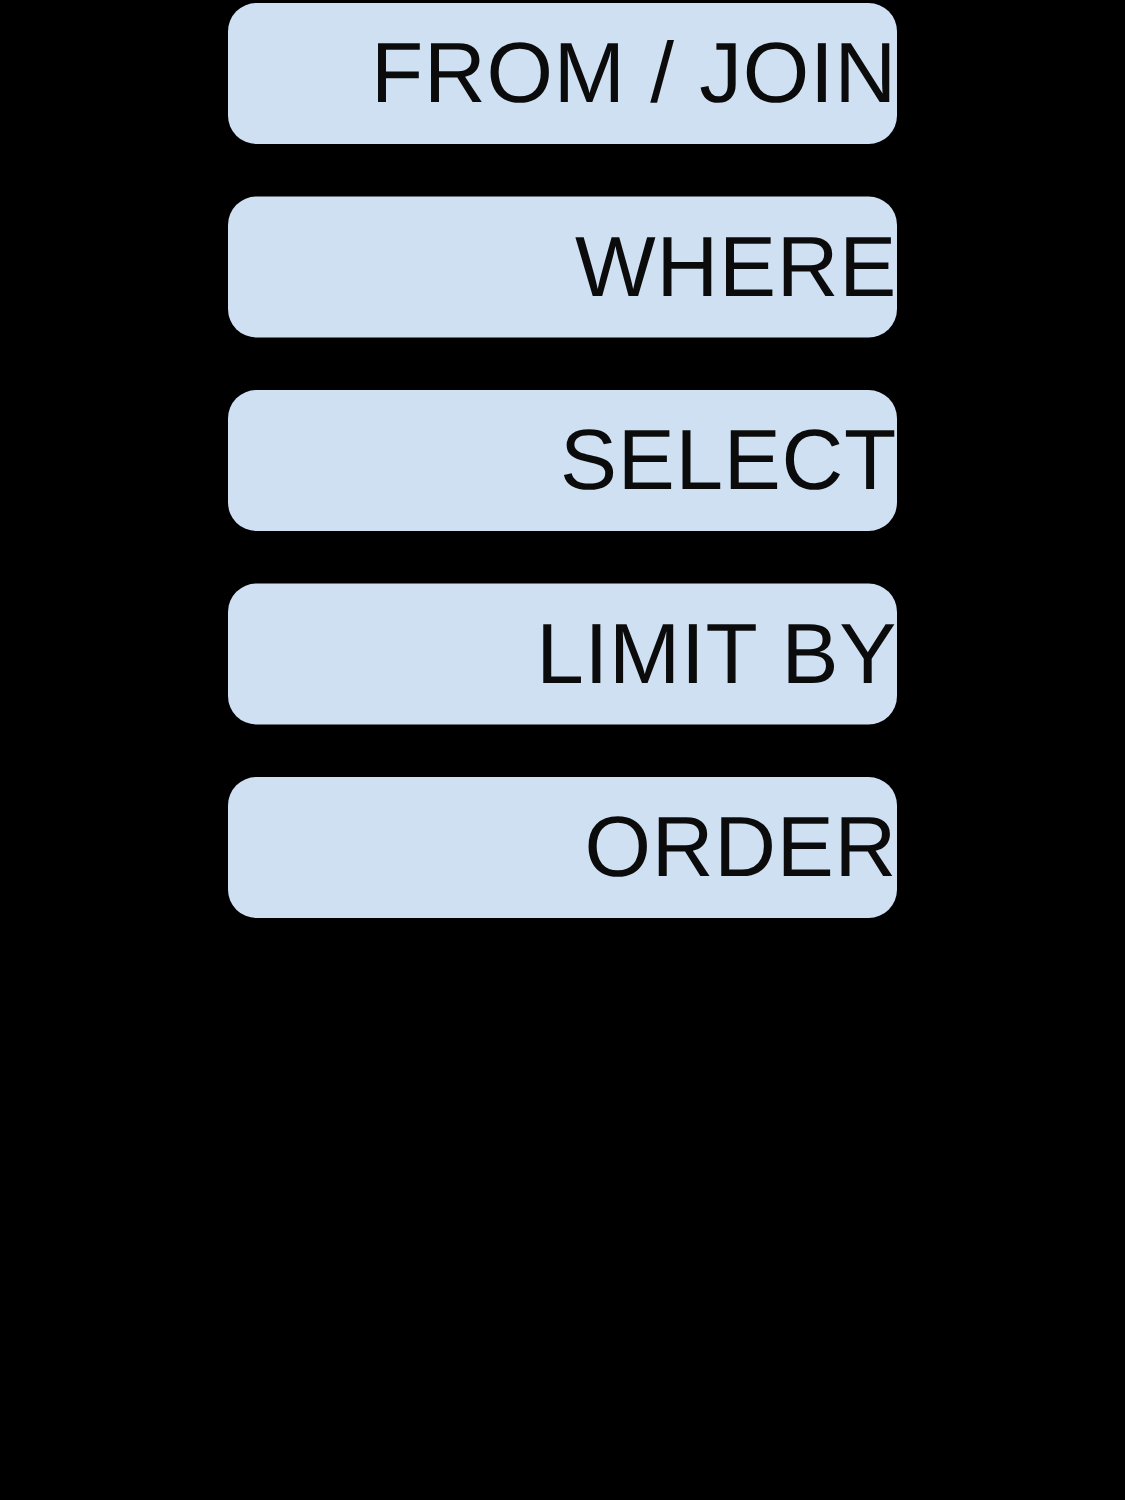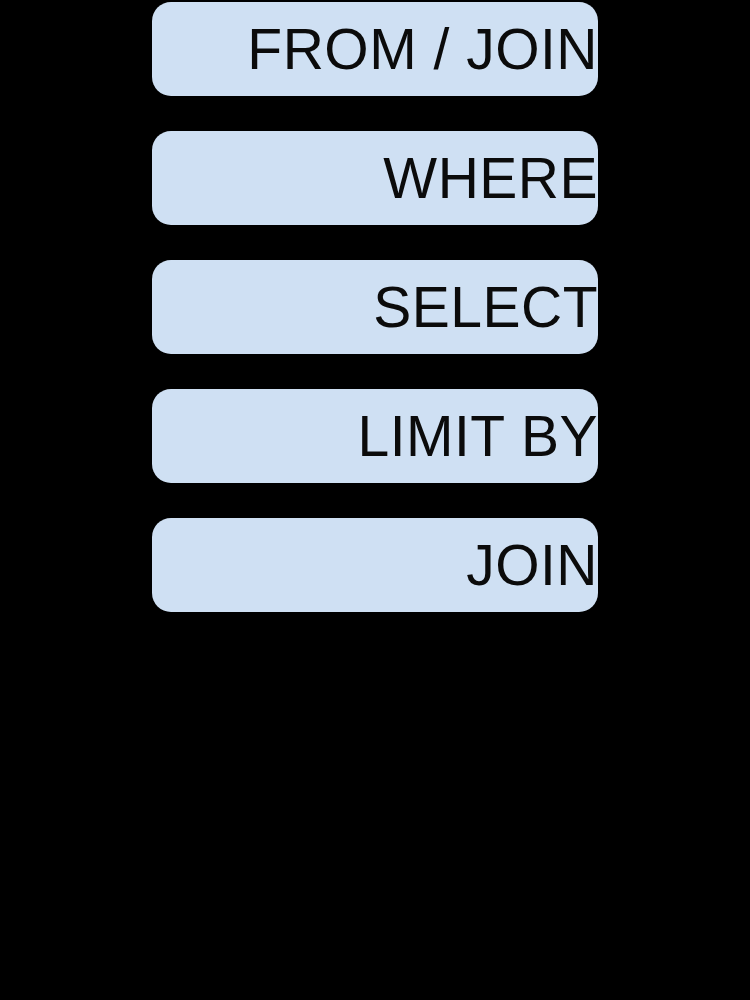--- a/index.html
+++ b/index.html
@@ -65,17 +65,17 @@
     <div class="clause-box">
       <span class="clause-label">SELECT</span>
     </div>
 
 
     <div class="clause-box">
       <span class="clause-label">LIMIT BY</span>
     </div>
 
     <div class="clause-box">
-      <span class="clause-label">JOIN</span>
+      <span class="clause-label">ORDER</span>
     </div>
 
   </div>
 </div>
 
 </body></html>

